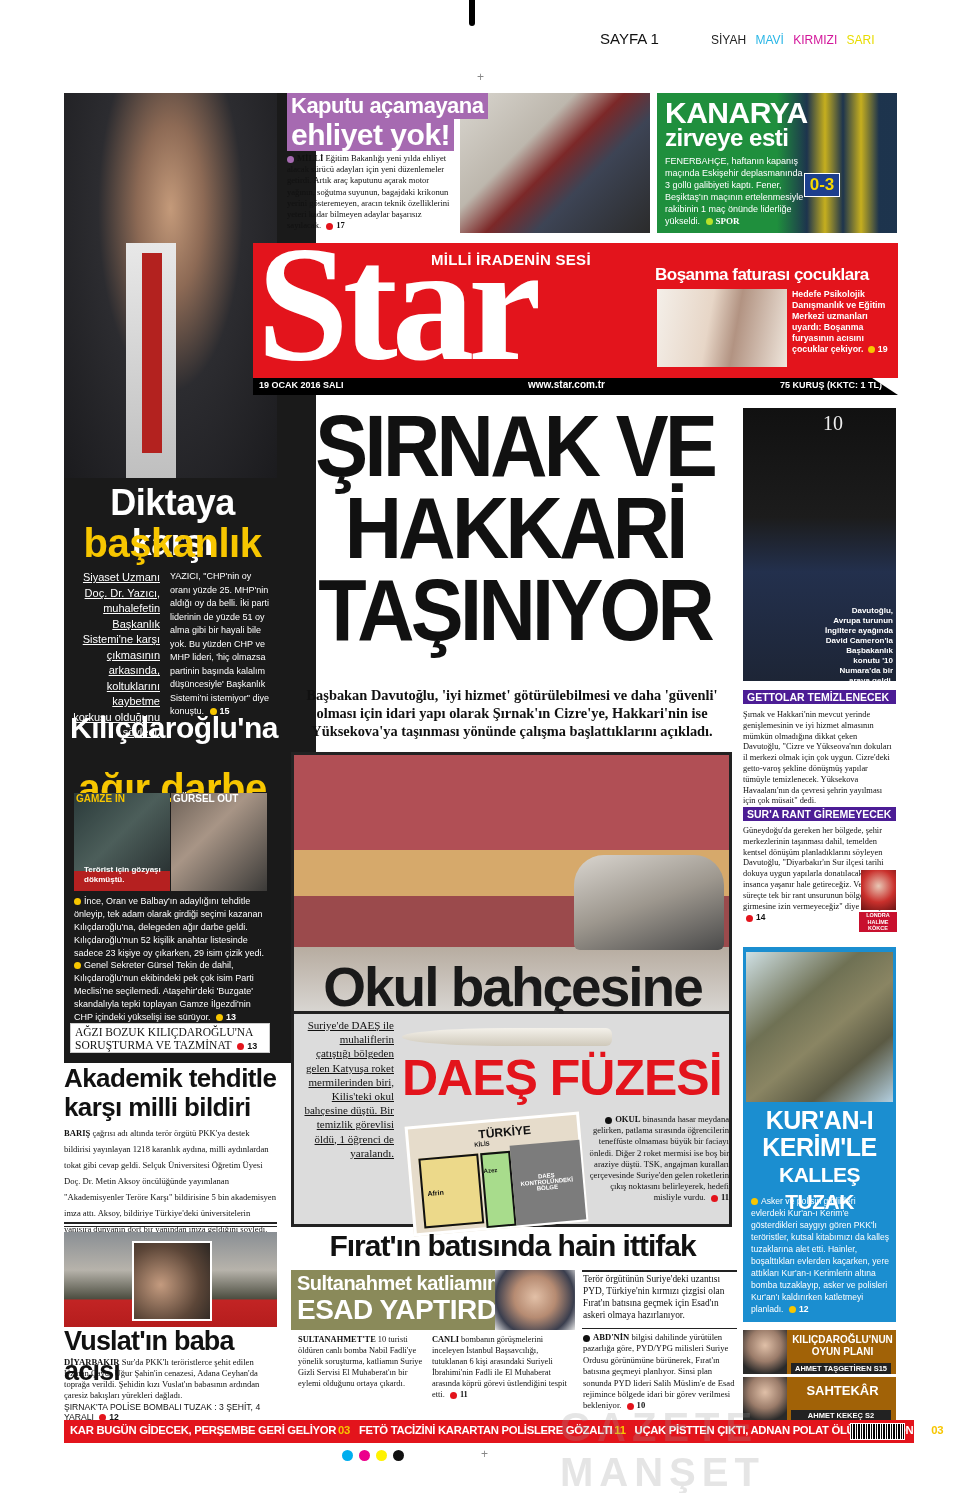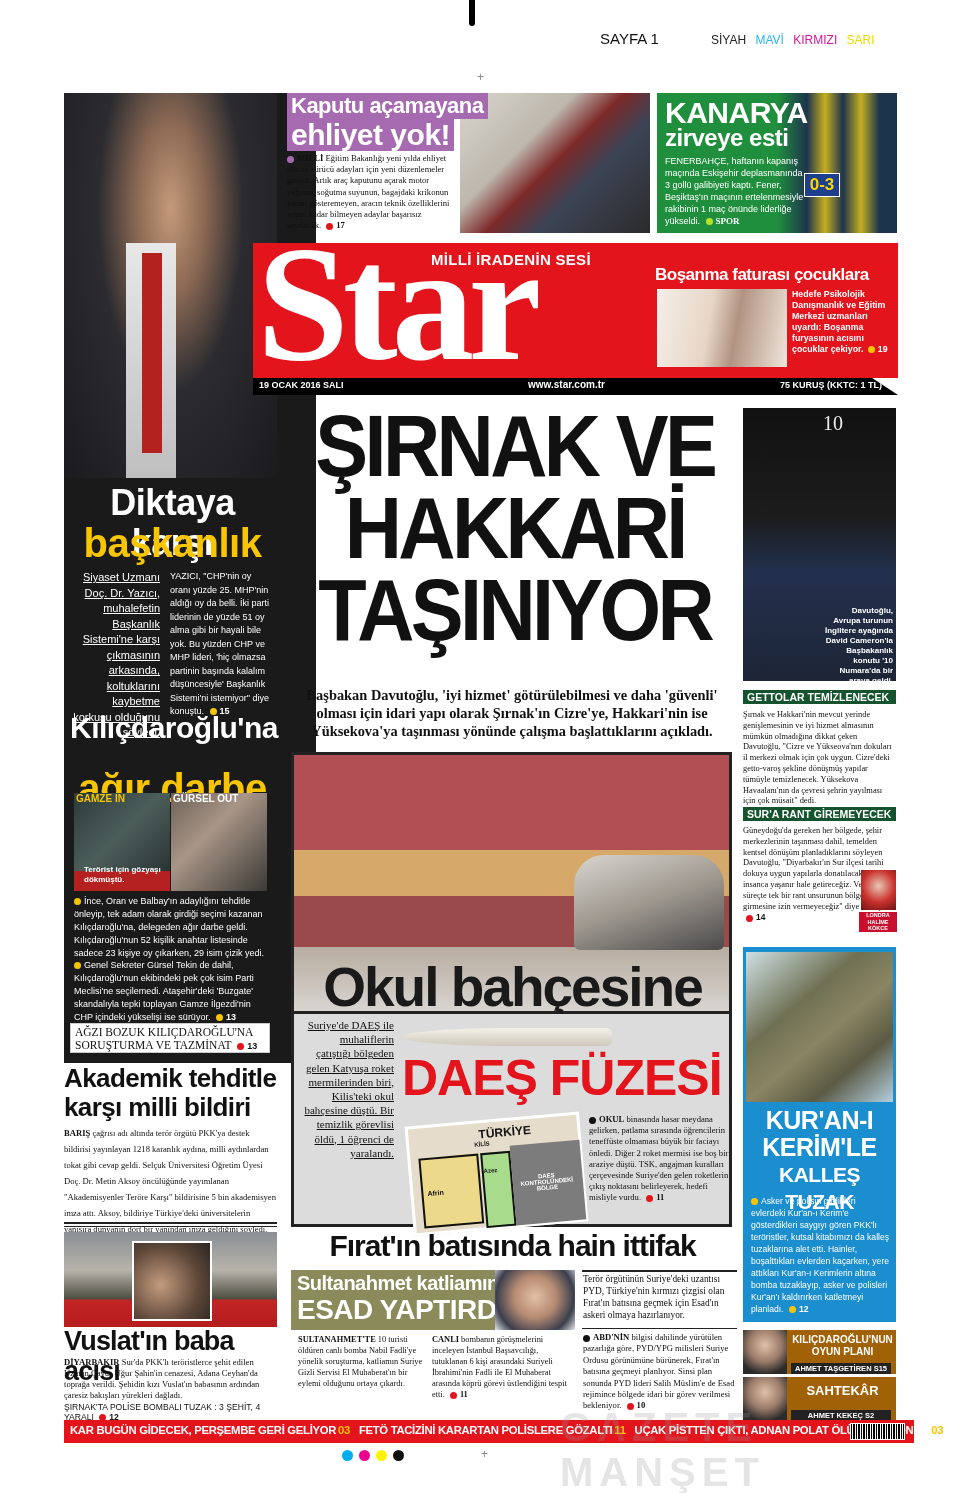--- a/index.html
+++ b/index.html
@@ -93,40 +93,40 @@
   #rocket { left: 108px; top: 14px; width: 210px; height: 18px; background: linear-gradient(180deg,#f4f1ea,#cfc9bb); border-radius: 50% 6px 6px 50%; }
   #daes-h { left: 108px; top: 36px; font-size: 50px; color: #e3141c; letter-spacing: -1px; line-height: 56px; }
   #map { left: 115px; top: 105px; width: 175px; height: 110px; background: #e6dccb; border: 3px solid #fff; transform: rotate(-5deg); }
   #map-title { left: 70px; top: 4px; font-size: 12px; font-weight: bold; }
   #map-afrin { left: 8px; top: 30px; width: 60px; height: 70px; background: #ecd98a; border: 2px solid #111; }
   #map-afrin-l { left: 14px; top: 32px; font-size: 7px; font-weight: bold; }
   #map-azez { left: 70px; top: 30px; width: 30px; height: 75px; background: #a8dc8c; border: 2px solid #111; }
   #map-daes { left: 100px; top: 25px; width: 70px; height: 80px; background: #7c7c7c; }
   #map-daes-l { left: 4px; top: 30px; font-size: 6px; color: #fff; font-weight: bold; text-align: center; width: 60px; }
   #map-kilis { left: 65px; top: 18px; font-size: 6px; font-weight: bold; }
-  #daes-right { left: 295px; top: 100px; width: 140px; font-size: 8.6px; line-height: 11.2px; text-align: left; }
+  #daes-right { left: 295px; top: 100px; width: 140px; font-size: 8.6px; line-height: 11.2px; text-align: right; }
 
   
   #firat-h { left: 290px; top: 1228px; width: 445px; font-size: 30px; letter-spacing: -1px; line-height: 36px; text-align: center; }
   #sultan-box { left: 291px; top: 1270px; width: 284px; height: 60px; background: #8a8a5a; overflow: hidden; }
   #sultan-h1 { left: 6px; top: 2px; font-size: 20px; color: #fff; }
   #sultan-h2 { left: 6px; top: 24px; font-size: 28px; color: #fff; line-height: 32px; }
   #esad-photo { left: 204px; top: 0; width: 80px; height: 60px; background: radial-gradient(circle at 50% 45%,#e2c0a7 0%,#b68b72 40%,#3a3e4e 75%,#e8e8e8 100%); }
   #sultan-p1 { left: 298px; top: 1334px; width: 130px; font-size: 8.4px; line-height: 11px; }
   #sultan-p2 { left: 432px; top: 1334px; width: 140px; font-size: 8.4px; line-height: 11px; }
   #firat-rule1 { left: 582px; top: 1270px; width: 155px; }
   #firat-intro { left: 583px; top: 1273px; width: 155px; font-size: 9.4px; line-height: 12px; }
   #firat-rule2 { left: 582px; top: 1328px; width: 155px; }
   #firat-p { left: 583px; top: 1332px; width: 155px; font-size: 8.6px; line-height: 11.4px; }
 
   
   #cameron-photo { left: 743px; top: 408px; width: 153px; height: 273px; background: linear-gradient(180deg,#111 0%,#1c1c1c 40%,#23304d 60%,#1d2536 100%); overflow: hidden; }
   #door-num { left: 80px; top: 4px; font-size: 20px; color: #eee; font-family: "Liberation Serif", serif; }
   #cameron-cap { left: 80px; top: 198px; width: 70px; font-size: 8px; line-height: 10px; color: #fff; font-weight: bold; text-align: right; }
-  .redbar { background: #14532d; color: #fff; font-size: 10.5px; font-weight: bold; padding: 1px 4px; }
+  .redbar { background: #4c1d95; color: #fff; font-size: 10.5px; font-weight: bold; padding: 1px 4px; }
   #gettolar-bar { left: 743px; top: 690px; width: 153px; }
   #gettolar-p { left: 743px; top: 710px; width: 153px; font-size: 8.4px; line-height: 10.8px; }
   #sura-bar { left: 743px; top: 807px; width: 153px; }
   #sura-p { left: 743px; top: 826px; width: 153px; font-size: 8.4px; line-height: 10.8px; }
   #columnist-photo { left: 861px; top: 870px; width: 35px; height: 40px; background: radial-gradient(circle at 50% 40%,#e8c7b5 0%,#c9302c 55%,#6b1414 100%); }
   #columnist-label { left: 859px; top: 912px; width: 38px; font-size: 5.5px; color: #fff; background: #c8102e; text-align: center; font-weight: bold; line-height: 6.5px; }
   #kuran-box { left: 743px; top: 947px; width: 153px; height: 375px; background: #1b8ed0; overflow: hidden; }
   #kuran-photo { left: 3px; top: 5px; width: 147px; height: 150px; background: linear-gradient(140deg,#cfe0e4 0%,#6f7154 35%,#8a8563 55%,#5b5a44 75%,#b3cfe0 100%); }
   #kuran-h { left: 0; top: 160px; width: 153px; font-size: 25px; line-height: 27px; color: #fff; text-align: center; letter-spacing: -0.5px; }
   #kuran-p { left: 8px; top: 248px; width: 140px; font-size: 8.6px; line-height: 12px; color: #fff; }

